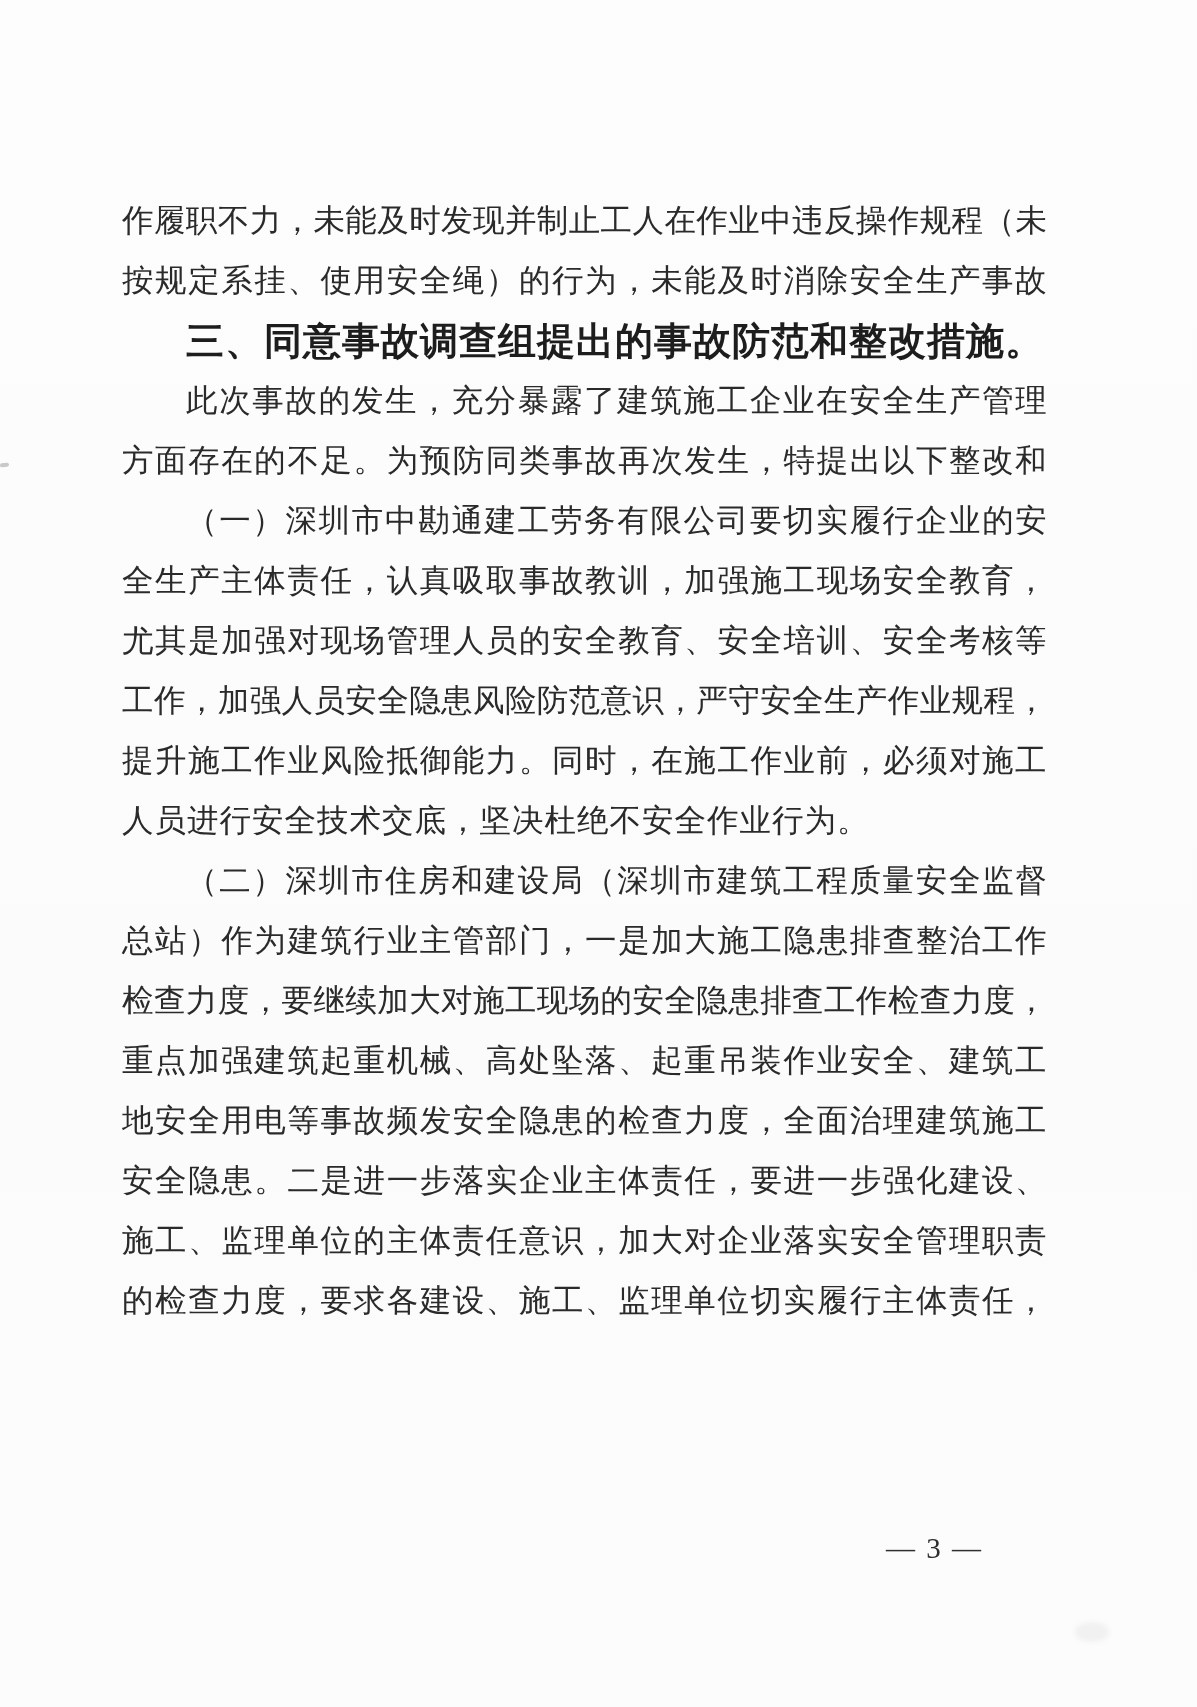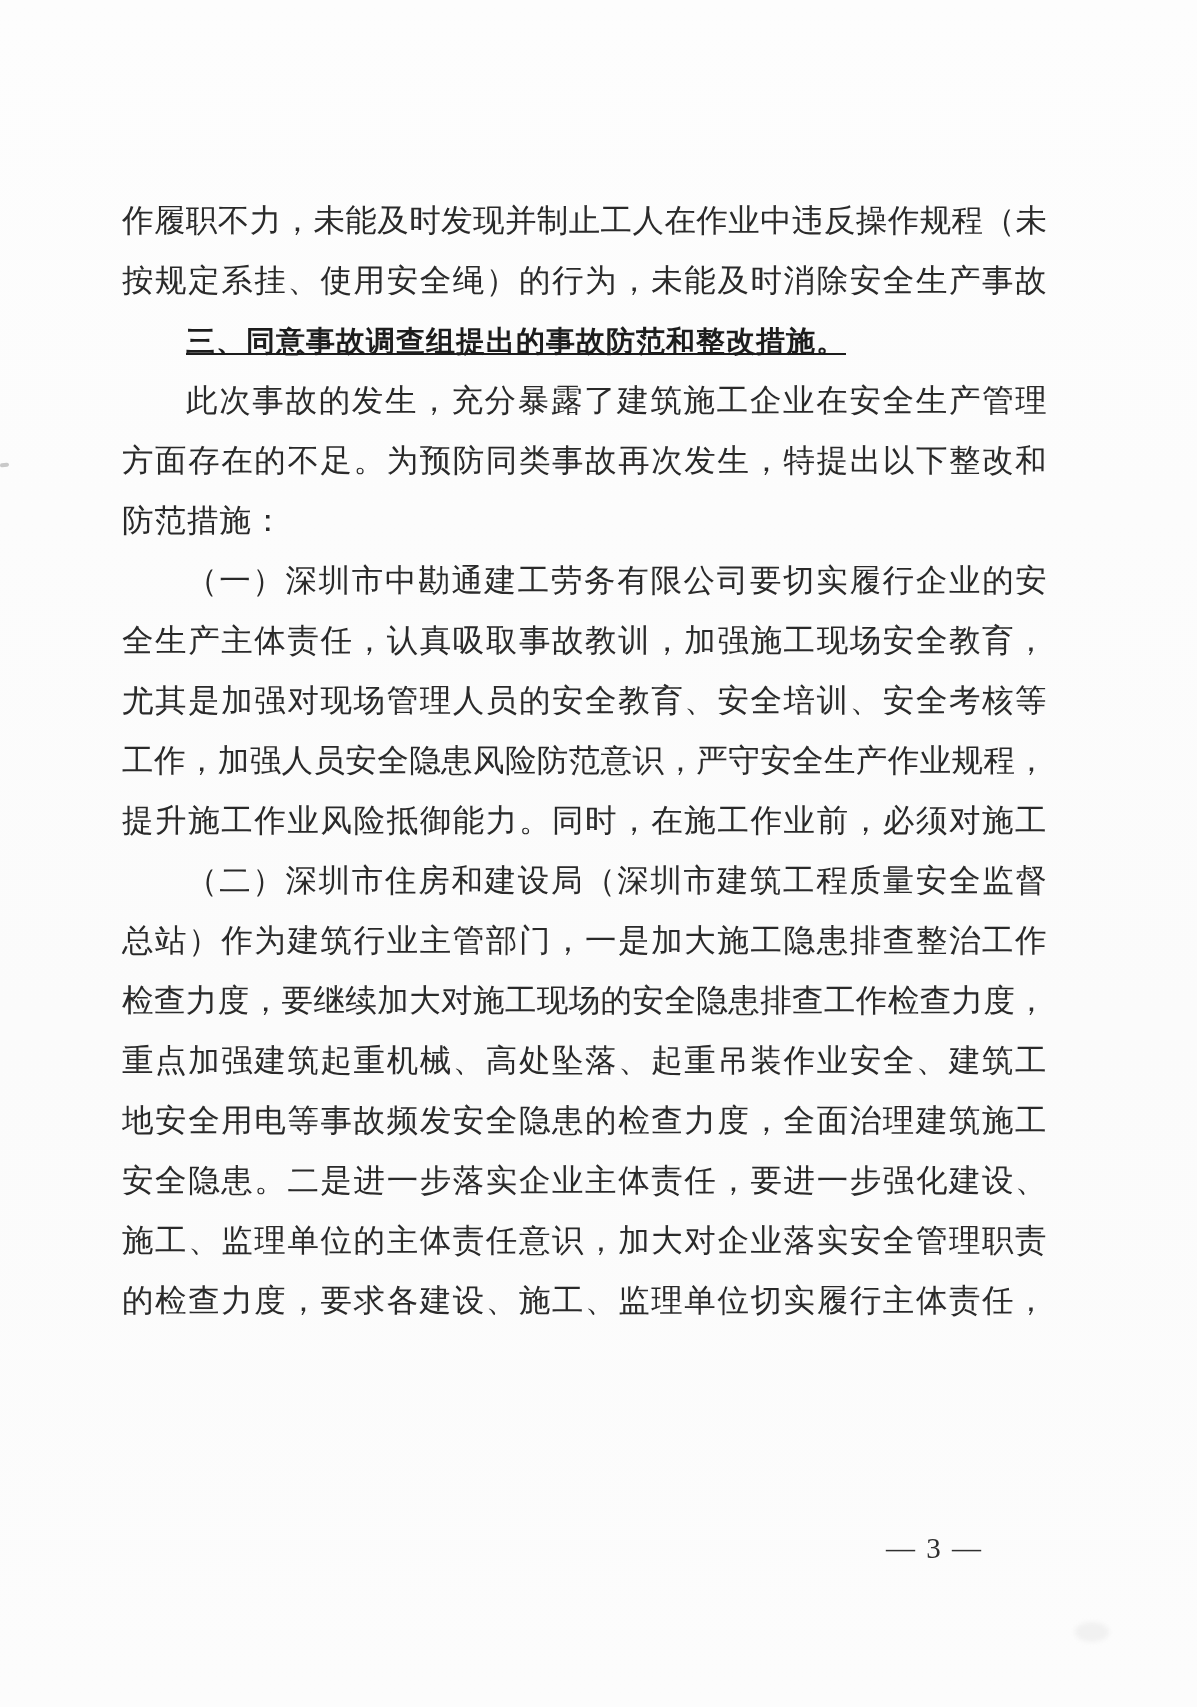--- a/index.html
+++ b/index.html
@@ -35,23 +35,22 @@
   .line.j {
     display: flex;
     justify-content: space-between;
     align-items: center;
     letter-spacing: 0;
   }
   .line.ind { padding-left: 64px; }
   .line.b {
     font-family: "Liberation Sans", "DejaVu Sans", sans-serif;
     font-weight: 700;
-    font-size: 29px;
+    font-size: 38px;
     color: #1d1d1d;
-    text-decoration: underline;
   }
   .page-number {
     position: absolute;
     top: 1528px;
     left: 886px;
     height: 40px;
     line-height: 40px;
     font-size: 29px;
     letter-spacing: 2px;
     color: #2f2f2f;
@@ -196,21 +195,20 @@
         <span>，</span>
         <span>特</span>
         <span>提</span>
         <span>出</span>
         <span>以</span>
         <span>下</span>
         <span>整</span>
         <span>改</span>
         <span>和</span>
       </div>
-      <div class="line">防范措施：</div>
       <div class="line j ind">
         <span>（</span>
         <span>一</span>
         <span>）</span>
         <span>深</span>
         <span>圳</span>
         <span>市</span>
         <span>中</span>
         <span>勘</span>
         <span>通</span>
@@ -346,20 +344,21 @@
         <span>作</span>
         <span>业</span>
         <span>前</span>
         <span>，</span>
         <span>必</span>
         <span>须</span>
         <span>对</span>
         <span>施</span>
         <span>工</span>
       </div>
+      <div class="line">人员进行安全技术交底，坚决杜绝不安全作业行为。</div>
       <div class="line j ind">
         <span>（</span>
         <span>二</span>
         <span>）</span>
         <span>深</span>
         <span>圳</span>
         <span>市</span>
         <span>住</span>
         <span>房</span>
         <span>和</span>

